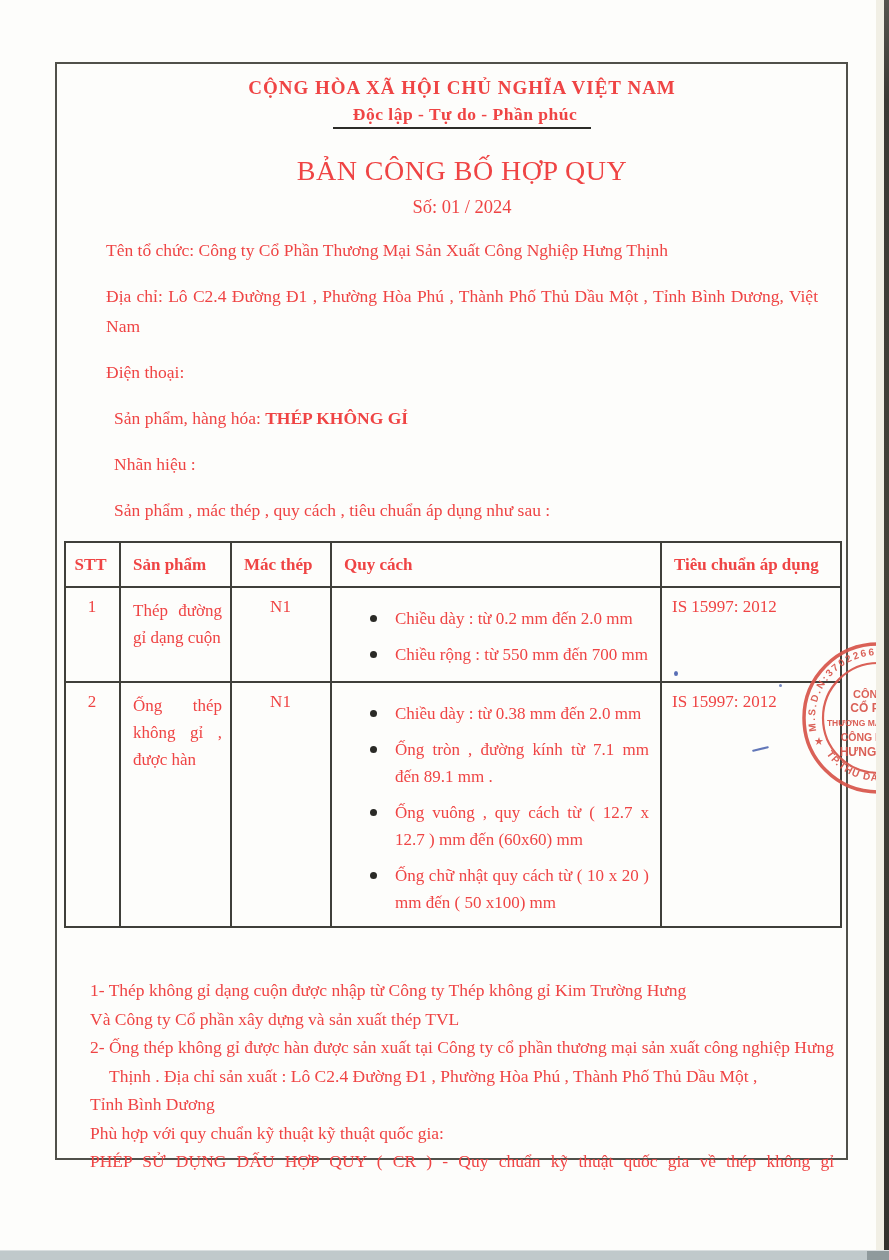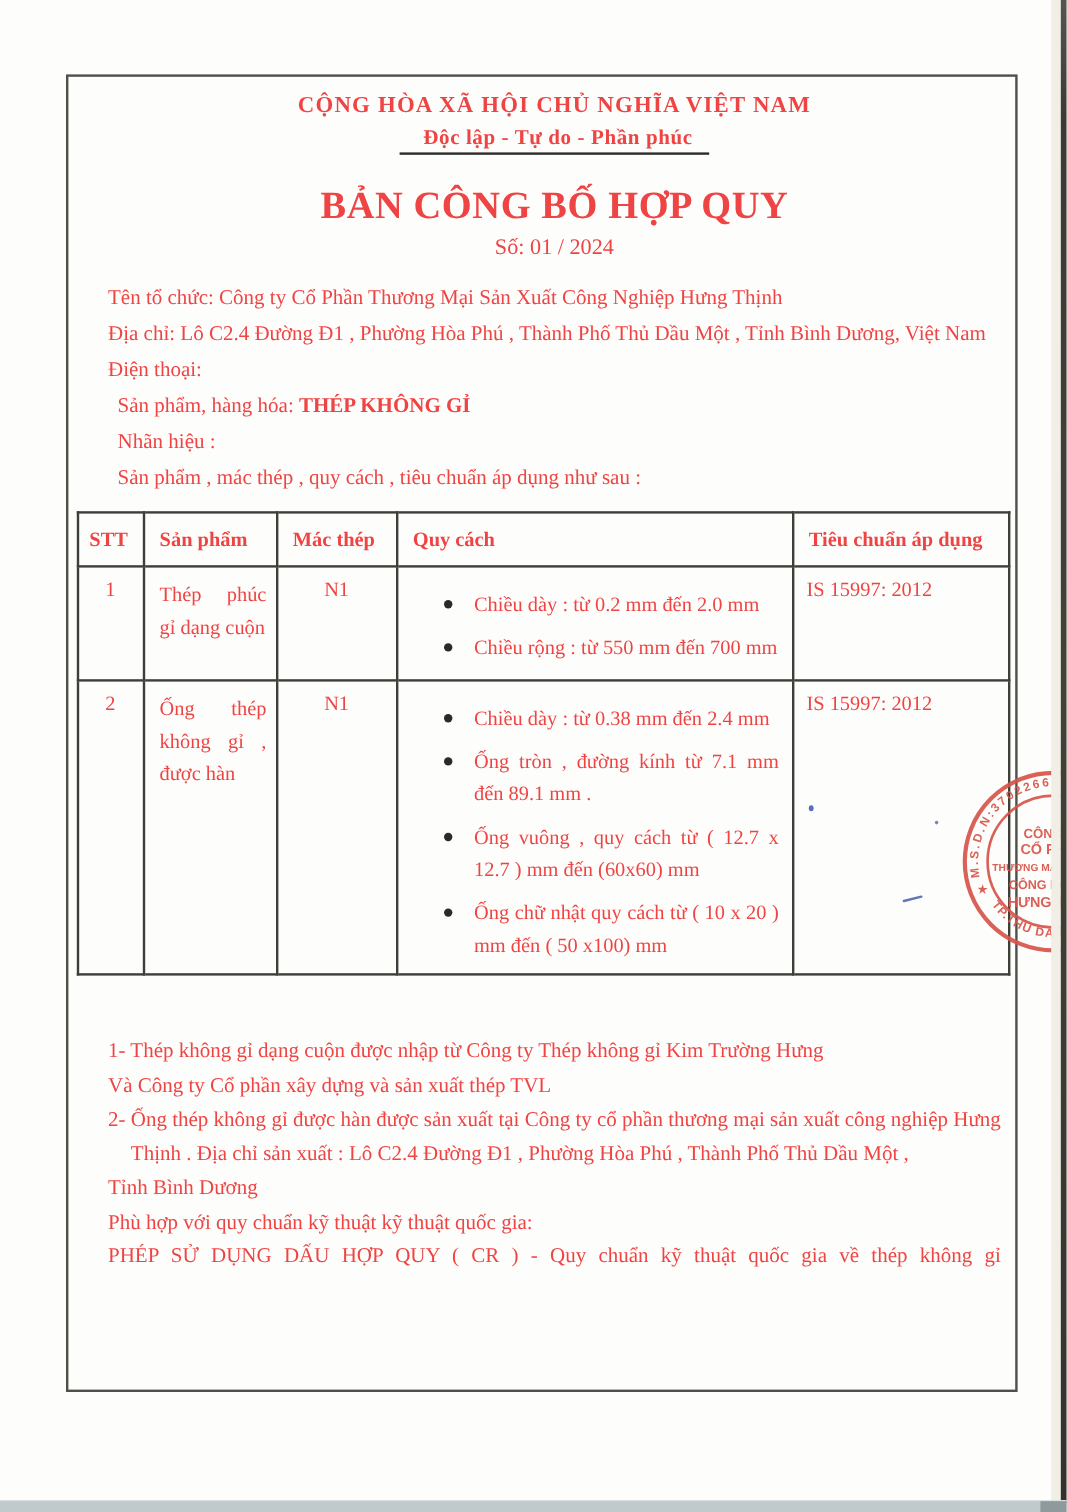--- a/index.html
+++ b/index.html
@@ -23,25 +23,25 @@
     border:2px solid #50504a; box-sizing:border-box;
     padding:12px 12px 0 33px;
   }
   .center { text-align:center; }
   .nat-title { font-size:19px; font-weight:bold; letter-spacing:1px; line-height:23px; }
   .motto-wrap { margin-top:5px; }
   .motto {
     display:inline-block; font-size:17.5px; font-weight:bold; letter-spacing:.5px;
     padding:0 14px 2px 20px; border-bottom:2.5px solid #2c2c28;
   }
-  .doc-title { margin-top:27px; font-size:32px; font-weight:bold; letter-spacing:.5px; line-height:30px; }
+  .doc-title { margin-top:27px; font-size:28px; font-weight:normal; letter-spacing:.5px; line-height:30px; }
   .doc-num { margin-top:9px; font-size:18.5px; line-height:24px; }
 
   .info { margin-top:13px; font-size:17.5px; line-height:30px; }
-  .info p { margin:0; }
+  .info p { margin:16px; }
   .info .justify { text-align:justify; }
   .indented { padding-left:8px; }
   .bold { font-weight:bold; }
 
   
   table.product-table {
     margin:14px 0 0 -26px; width:776px; border-collapse:collapse;
     font-size:17px; table-layout:fixed;
   }
   .product-table th, .product-table td { border:2px solid #3f3f3a; }
@@ -127,37 +127,37 @@
           <th class="c">STT</th>
           <th>Sản phẩm</th>
           <th>Mác thép</th>
           <th>Quy cách</th>
           <th>Tiêu chuẩn áp dụng</th>
         </tr>
       </thead>
       <tbody>
         <tr class="r1">
           <td class="c cell-stt">1</td>
-          <td class="cell-product">Thép phúc gỉ dạng cuộn</td>
+          <td class="cell-product">Thép đường gỉ dạng cuộn</td>
           <td class="c cell-grade">N1</td>
           <td>
             <ul class="spec-list">
               <li>Chiều dày : từ 0.2 mm đến 2.0 mm</li>
               <li>Chiều rộng : từ 550 mm đến 700 mm</li>
             </ul>
           </td>
           <td class="cell-standard">IS 15997: 2012</td>
         </tr>
         <tr class="r2">
           <td class="c cell-stt">2</td>
           <td class="cell-product">Ống thép không gỉ , được hàn</td>
           <td class="c cell-grade">N1</td>
           <td>
             <ul class="spec-list">
-              <li>Chiều dày : từ 0.38 mm đến 2.4 mm</li>
+              <li>Chiều dày : từ 0.38 mm đến 2.0 mm</li>
               <li>Ống tròn , đường kính từ 7.1 mm đến 89.1 mm .</li>
               <li>Ống vuông , quy cách từ ( 12.7 x 12.7 ) mm đến (60x60) mm</li>
               <li>Ống chữ nhật quy cách từ ( 10 x 20 ) mm đến ( 50 x100) mm</li>
             </ul>
           </td>
           <td class="cell-standard">IS 15997: 2012</td>
         </tr>
       </tbody>
     </table>
 

